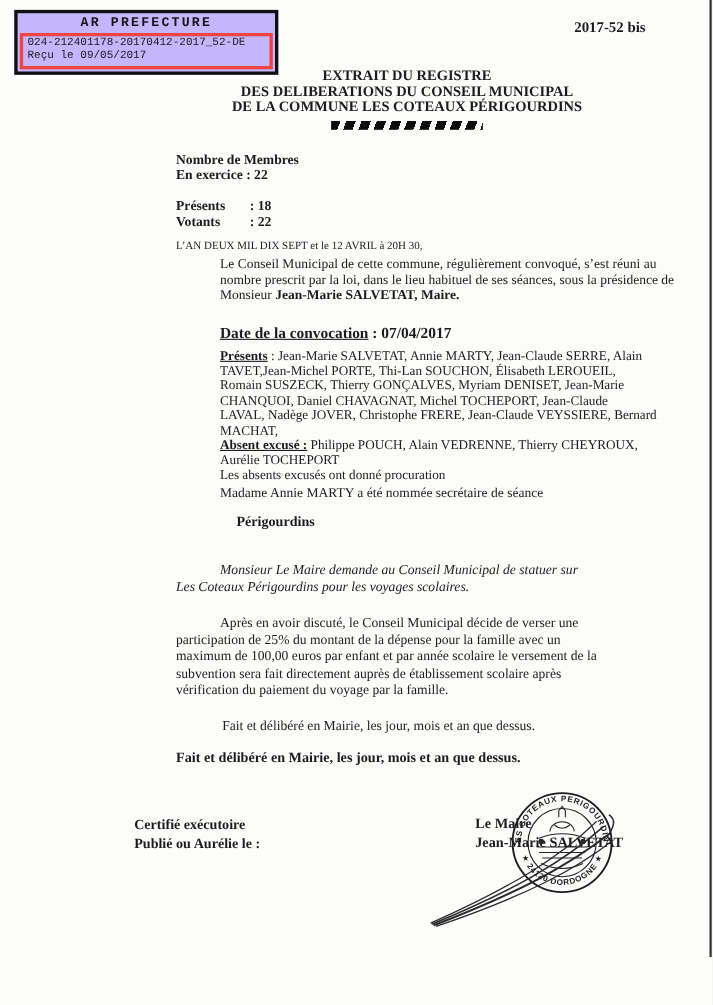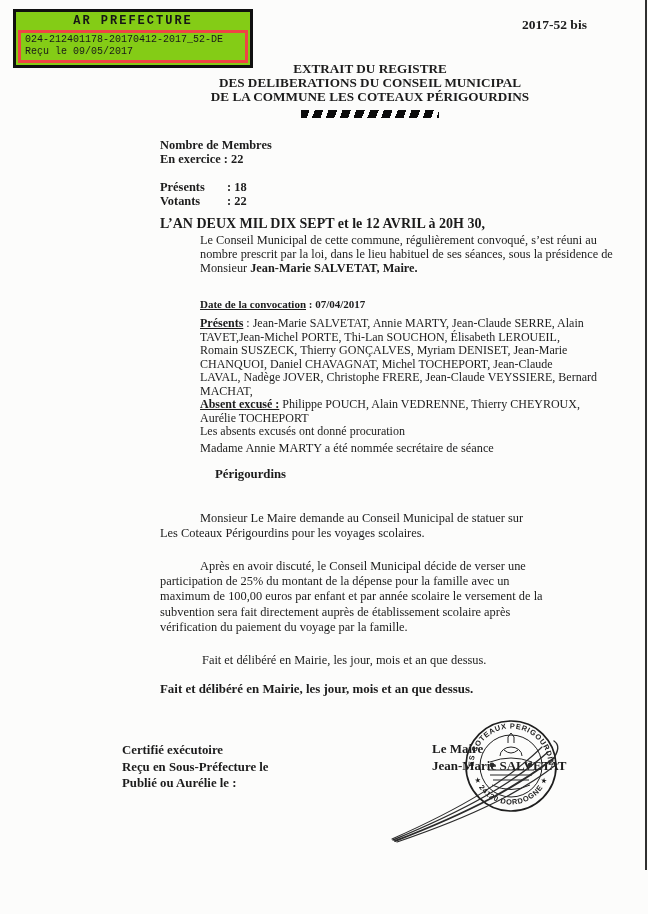--- a/index.html
+++ b/index.html
@@ -6,21 +6,21 @@
   .page{
     position:relative;width:648px;height:914px;margin:0 auto;
     background:#fcfcfb;color:#1c1c1c;overflow:hidden;
     font-family:"Liberation Serif","DejaVu Serif",serif;
     font-size:12.3px;line-height:14px;
   }
   .abs{position:absolute;}
   .b{font-weight:bold;}
   .u{text-decoration:underline;}
   
-  .ar-box{left:13px;top:9px;width:234px;border:3px solid #101010;background:#84cc16;}
+  .ar-box{left:13px;top:9px;width:234px;border:3px solid #101010;background:#c4b5fd;}
   .ar-title{
     font-family:"Liberation Mono","DejaVu Sans Mono",monospace;
     font-size:12px;font-weight:bold;letter-spacing:2px;text-align:center;
     padding:2px 0 2px 0;color:#161616;
   }
   .ar-inner{
     margin:0 2px 2px 2px;border:3px solid #ef4444;padding:1px 4px 2px 4px;
     font-family:"Liberation Mono","DejaVu Sans Mono",monospace;
     font-size:10px;line-height:12px;color:#1a1a1a;white-space:nowrap;
   }
@@ -28,31 +28,31 @@
   .doc-ref{left:522px;top:18px;font-size:13.5px;font-weight:bold;}
   .title-block{left:94px;top:62px;width:552px;text-align:center;
     font-weight:bold;font-size:13.2px;line-height:14.2px;}
   .title-divider{width:138px;height:8px;margin:5px auto 0 auto;
     background:repeating-linear-gradient(110deg,#0b0b0b 0 8px,transparent 8px 13px);}
   
   .members{left:160px;top:138px;font-weight:bold;font-size:12.4px;line-height:14px;}
   .members .gap{height:14px;}
   .members .lbl{display:inline-block;width:64px;}
   
-  .lan{left:160px;top:217px;font-weight:bold;font-size:14px;}
+  .lan{left:160px;top:217px;font-weight:normal;font-size:10px;}
   .convene{left:200px;top:233px;width:432px;line-height:14px;}
-  .convocation{left:200px;top:297px;font-size:11px;}
+  .convocation{left:200px;top:297px;font-size:14px;}
   .roll{left:200px;top:317px;width:432px;line-height:13.5px;font-size:12px;}
   .secretary{left:200px;top:441px;}
   
   .objet{left:160px;top:466px;width:478px;font-weight:bold;font-size:12.8px;line-height:16.5px;}
   .objet .wrap2{padding-left:55px;}
   
   .bodypara{left:160px;width:472px;line-height:15.2px;font-size:12.4px;}
-  .p1{top:511px;} .p2{top:559px;}
+  .p1{top:511px;font-style:italic;} .p2{top:559px;}
   .firstline{padding-left:40px;}
   .fait1{left:202px;top:653px;font-size:12.4px;}
   .fait2{left:160px;top:682px;font-weight:bold;font-size:12.9px;}
   
   .footer-left{left:122px;top:742px;font-weight:bold;font-size:12.8px;line-height:16.5px;}
   .maire{left:432px;top:740px;font-weight:bold;font-size:13px;line-height:17px;z-index:1;}
   .seal-svg{left:378px;top:710px;width:196px;height:150px;z-index:2;}
   .seal-text{font-family:"Liberation Sans","DejaVu Sans",sans-serif;
     font-size:7.4px;font-weight:bold;letter-spacing:0.7px;fill:#1b1b1b;}
   .scan-edge{left:645px;top:0;width:2px;height:870px;background:#303030;}
@@ -140,21 +140,20 @@
     <div>maximum de 100,00 euros par enfant et par année scolaire le versement de la</div>
     <div>subvention sera fait directement auprès de établissement scolaire après</div>
     <div>vérification du paiement du voyage par la famille.</div>
   </div>
 
   <div class="abs fait1">Fait et délibéré en Mairie, les jour, mois et an que dessus.</div>
   <div class="abs fait2">Fait et délibéré en Mairie, les jour, mois et an que dessus.</div>
 
   <div class="abs footer-left">
     <div>Certifié exécutoire</div>
-    <div>Reçu en Sous-Préfecture le</div>
     <div>Publié ou Aurélie le :</div>
   </div>
 
   <div class="abs maire">
     <div>Le Maire</div>
     <div>Jean-Marie SALVETAT</div>
   </div>
 
   <svg class="abs seal-svg" viewBox="0 0 196 150">
     <g fill="none" stroke="#1e1e1e">

